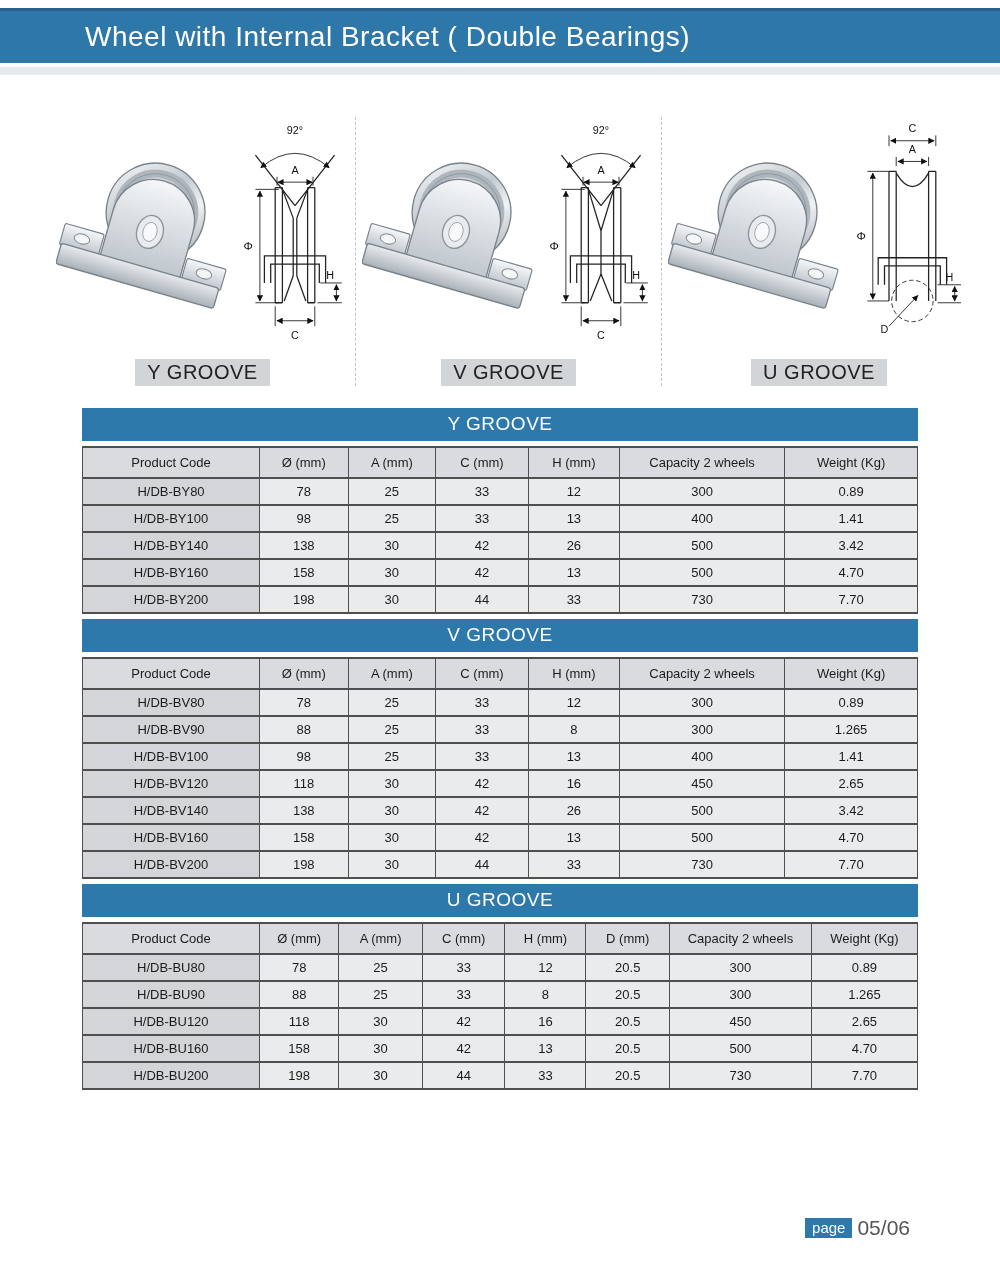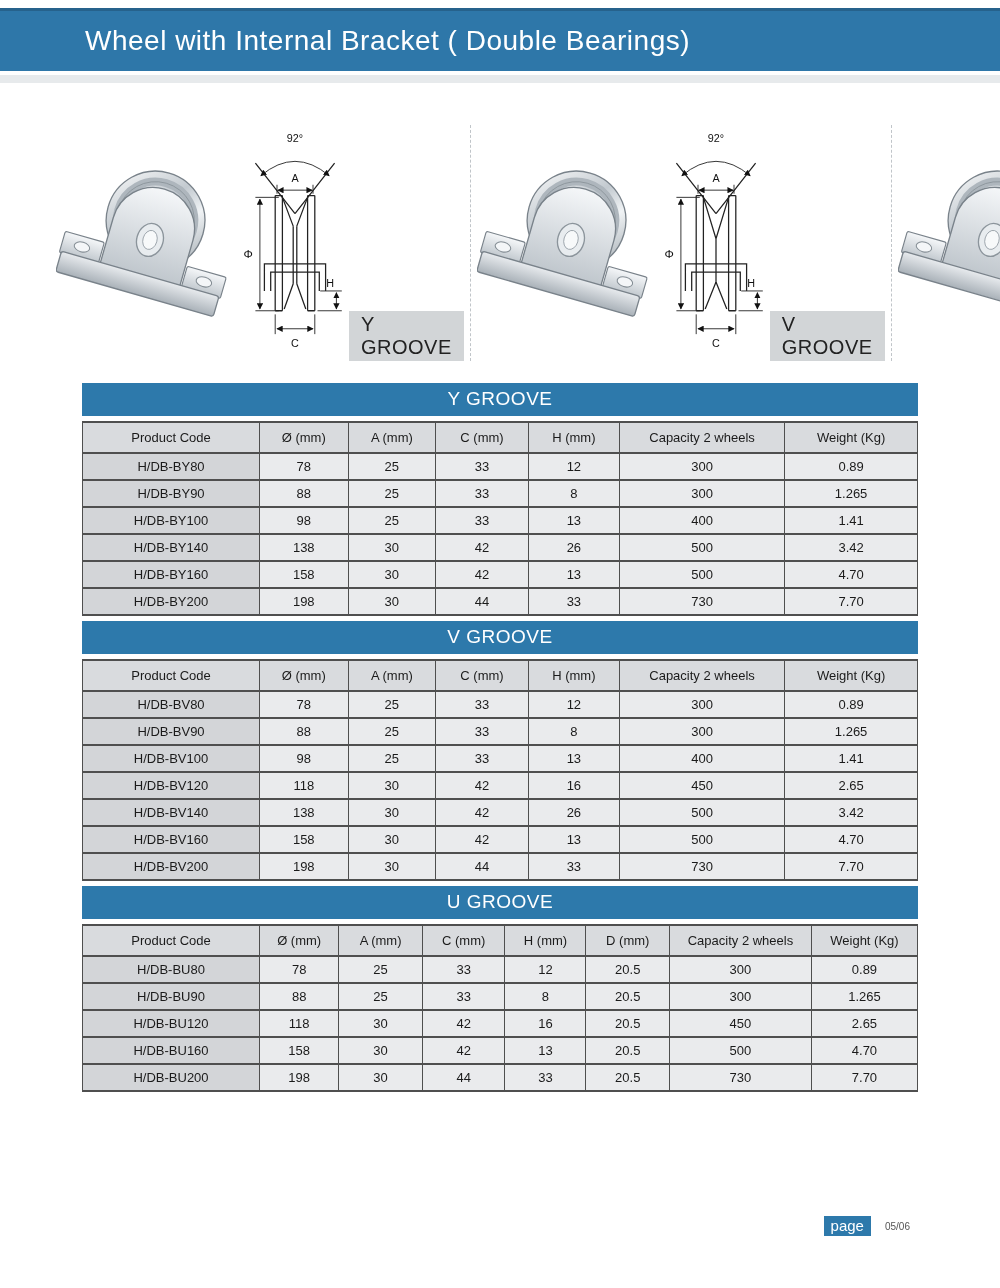--- a/index.html
+++ b/index.html
@@ -3,27 +3,27 @@
 <meta charset="utf-8">
 <style>
   :root{
     --banner-blue:#2e77a9; --table-blue:#2d79ab; --header-cell:#d9dbde;
     --code-cell:#d3d5d8; --data-cell:#eaebed; --table-border:#4f4f4f;
     --caption-bg:#d2d5d7; --page-badge:#2d79ab;
   }
   *{box-sizing:border-box;margin:0;padding:0}
   html,body{background:#fff}
   body{width:1000px;height:1288px;font-family:"Liberation Sans",sans-serif;position:relative;overflow:hidden}
-  .banner{margin-top:8px;height:63px;background:var(--banner-blue);border-top:3px solid #26628c;
+  .banner{margin-top:8px;height:55px;background:var(--banner-blue);border-top:3px solid #26628c;
           display:flex;align-items:center;padding-left:85px}
   .banner h1{color:#fff;font-size:28px;font-weight:400;letter-spacing:.5px}
   .subbar{height:8px;background:#e7eaec;margin-top:4px}
   
   .products{display:flex;margin:42px 25px 0 50px}
-  .product-col{flex:1;display:flex;flex-direction:row;align-items:flex-end;padding:0 6px}
+  .product-col{flex:1;display:flex;flex-direction:column;align-items:center;padding:0 6px}
   .product-col:not(:last-child){border-right:1px dashed #c0c5c9}
   .graphics{display:flex;align-items:flex-start;justify-content:center}
   .photo{margin-top:22px}
   .caption{display:inline-block;background:var(--caption-bg);color:#222;font-size:20px;
            padding:2px 12px;margin-top:6px;letter-spacing:.5px}
   svg text{font-family:"Liberation Sans",sans-serif;fill:#111}
   .dline{stroke:#222;stroke-width:1.4;fill:none}
   .thin{stroke:#222;stroke-width:1;fill:none}
   
   .tables{margin:22px 82px 0 82px}
@@ -31,23 +31,23 @@
   .tbl-title{background:var(--table-blue);color:#fff;text-align:center;font-size:19px;
              padding:5px 0 6px 0;margin-bottom:5px;letter-spacing:.5px}
   table{width:100%;border-collapse:collapse;table-layout:fixed}
   th,td{border:1px solid var(--table-border);border-top:2px solid var(--table-border);
         border-bottom:2px solid var(--table-border);text-align:center;font-size:13px;
         color:#1b1b1b;padding:5px 3px}
   th{background:var(--header-cell);font-weight:400;padding:7px 15px}
   td{background:var(--data-cell)}
   td:first-child{background:var(--code-cell)}
   
-  .footer{position:absolute;right:90px;top:1216px;display:flex;align-items:center;gap:14px}
+  .footer{position:absolute;right:90px;top:1216px;display:flex;align-items:center;gap:5px}
   .page-badge{background:var(--page-badge);color:#fff;font-size:15px;padding:1px 7px 2px 7px}
-  .page-num{color:#555;font-size:10px}
+  .page-num{color:#555;font-size:21px}
 </style>
 </head>
 <body>
 
 <svg width="0" height="0" style="position:absolute" aria-hidden="true">
   <defs>
     <marker id="arr" viewBox="0 0 10 10" refX="9" refY="5" markerWidth="7" markerHeight="7" orient="auto-start-reverse">
       <path d="M0,0 L10,5 L0,10 z" fill="#111"></path>
     </marker>
     <linearGradient id="gSteel" x1="0" y1="0" x2="1" y2="1">
@@ -217,29 +217,20 @@
           <tr>
             <td>H/DB-BY80</td>
             <td>78</td>
             <td>25</td>
             <td>33</td>
             <td>12</td>
             <td>300</td>
             <td>0.89</td>
           </tr>
           <tr>
-            <td>H/DB-BY90</td>
-            <td>88</td>
-            <td>25</td>
-            <td>33</td>
-            <td>8</td>
-            <td>300</td>
-            <td>1.265</td>
-          </tr>
-          <tr>
             <td>H/DB-BY100</td>
             <td>98</td>
             <td>25</td>
             <td>33</td>
             <td>13</td>
             <td>400</td>
             <td>1.41</td>
           </tr>
           <tr>
             <td>H/DB-BY140</td>

